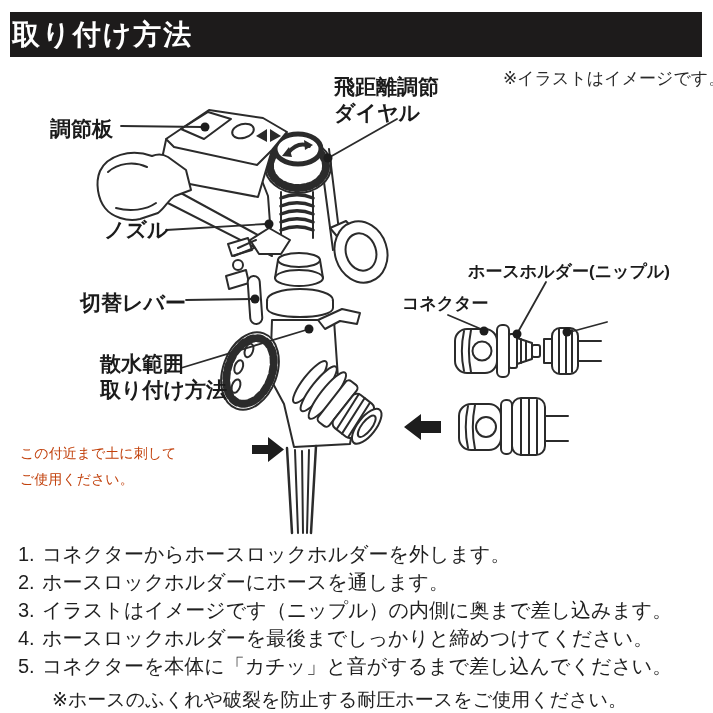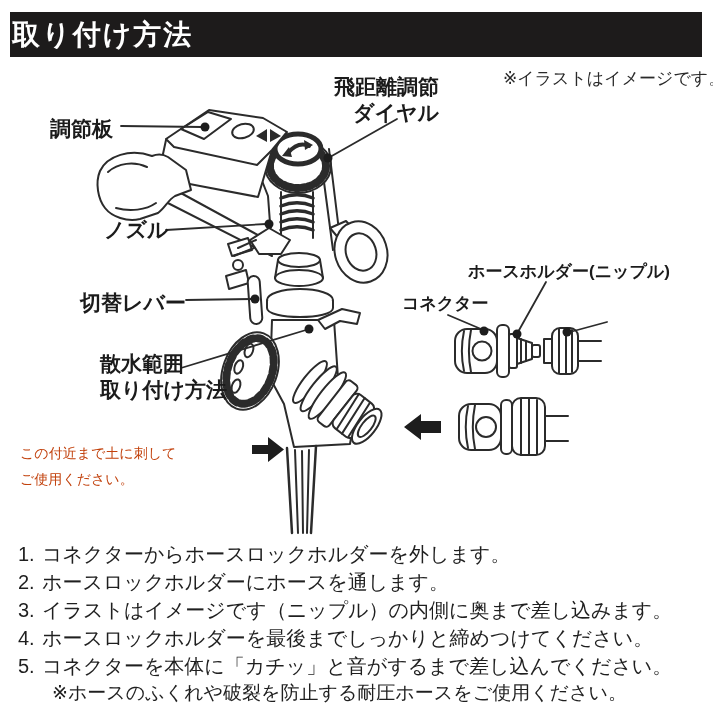--- a/index.html
+++ b/index.html
@@ -16,32 +16,32 @@
   }
   .top-note{
     position:absolute;left:503px;top:67px;font-size:17px;color:#2a2a2a;white-space:nowrap;
   }
   svg.diagram{position:absolute;left:0;top:0;width:713px;height:713px;}
   .label{
     position:absolute;font-weight:bold;font-size:21px;line-height:26px;
     color:#1b1b1b;white-space:nowrap;
   }
   .label.small{font-size:17px;line-height:21px;}
-  .label .l2{display:block;text-align:right;}
+  .label .l2{display:block;}
   .ground-note{
     position:absolute;left:20px;top:440px;font-weight:normal;font-size:14px;line-height:26px;
     color:#c2410c;white-space:nowrap;
   }
   .steps{
     position:absolute;left:18px;top:540px;font-size:20px;color:#1f1f1f;
   }
   .step{display:flex;height:28px;line-height:28px;white-space:nowrap;}
   .step .num{width:24px;flex:0 0 24px;}
   .steps .footnote{
-    margin-top:0;padding-left:34px;font-size:19px;line-height:26px;white-space:nowrap;color:#1f1f1f;
+    margin-top:7px;padding-left:34px;font-size:19px;line-height:26px;white-space:nowrap;color:#1f1f1f;
   }
 </style>
 </head>
 <body>
 
 <div class="page">
 
   <div class="titlebar">
     <span class="title">取り付け方法</span>
   </div>

